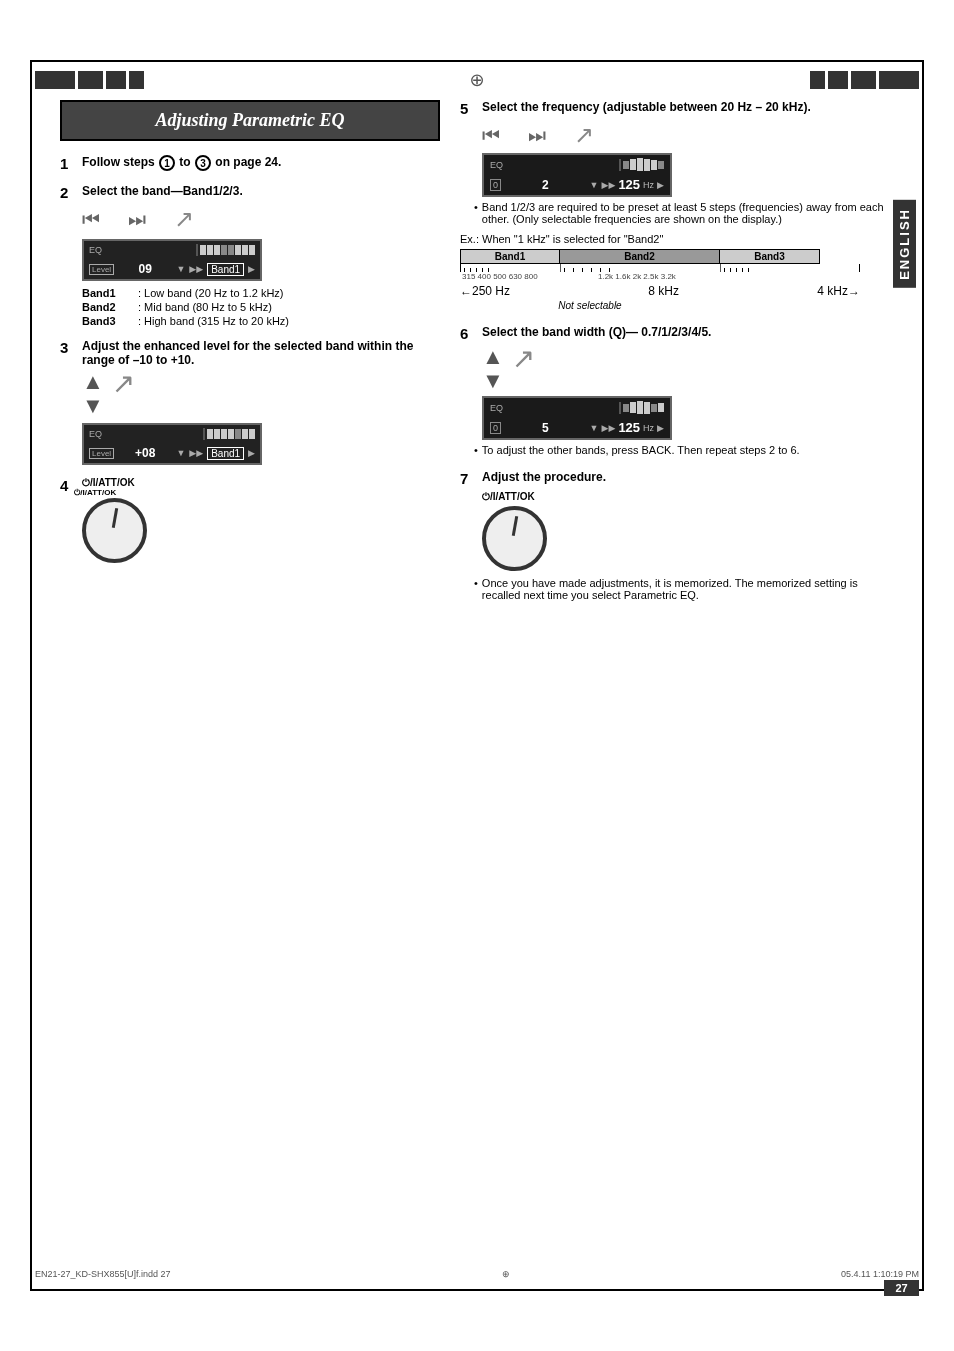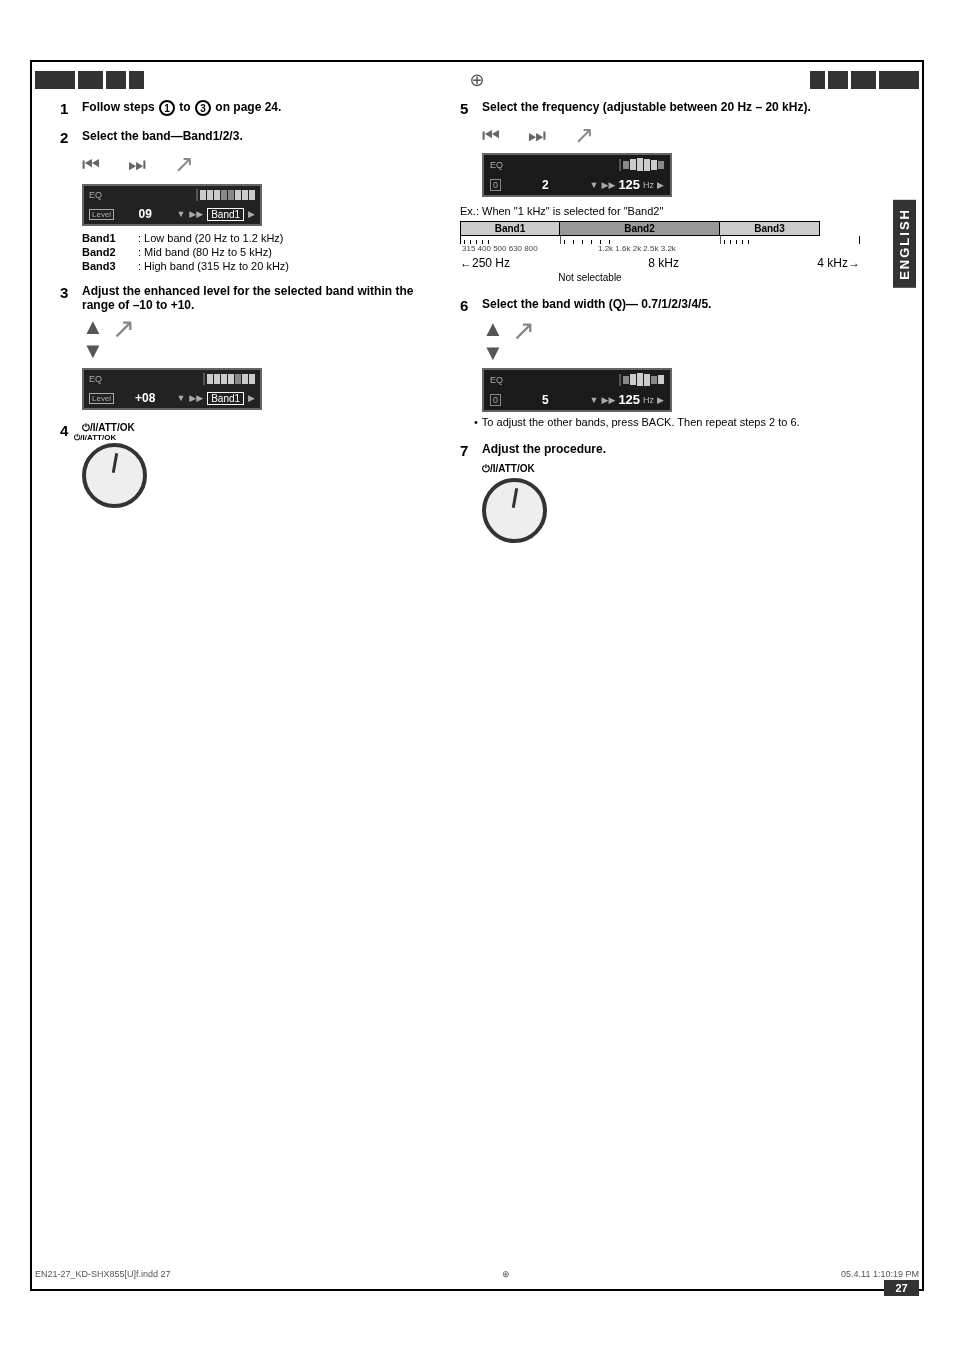--- a/index.html
+++ b/index.html
@@ -367,20 +367,23 @@
 <div class="footer-area">
   <div class="footer-left">EN21-27_KD-SHX855[U]f.indd  27</div>
   <div class="footer-center">⊕</div>
   <div class="footer-right">05.4.11  1:10:19 PM</div>
 </div>
 
 <div class="main-content">
 
   <div class="left-column">
 
+    <div class="title-box">
+      <h1>Adjusting Parametric EQ</h1>
+    </div>
 
     <div class="step">
       <div class="step-header">
         <span class="step-number">1</span>
         <span class="step-title">Follow steps <span class="step-num-circle">1</span> to <span class="step-num-circle">3</span> on page 24.</span>
       </div>
     </div>
 
     <div class="step">
       <div class="step-header">
@@ -537,20 +540,21 @@
           <div style="display:flex; align-items:center; gap:3px;">
             <span style="color:#aaa; font-size:9px;">▼</span>
             <span style="color:#aaa; font-size:9px;">▶▶</span>
             <span style="color:#fff; font-size:13px; font-weight:bold;">125</span>
             <span style="color:#bbb; font-size:9px;">Hz</span>
             <span style="color:#aaa; font-size:9px;">▶</span>
           </div>
         </div>
       </div>
 
+      <div class="bullet-text">Band 1/2/3 are required to be preset at least 5 steps (frequencies) away from each other. (Only selectable frequencies are shown on the display.)</div>
 
       <div class="band-freq-example">
         <div class="band-freq-label">Ex.: When "1 kHz" is selected for "Band2"</div>
 
         <div style="display:flex; max-width:400px; margin-top:4px;">
           <div style="flex:0 0 100px; border:1px solid #000; background:#ccc; text-align:center; font-size:10px; font-weight:bold; padding:1px;">Band1</div>
           <div style="flex:0 0 160px; border:1px solid #000; border-left:none; background:#999; text-align:center; font-size:10px; font-weight:bold; padding:1px;">Band2</div>
           <div style="flex:0 0 100px; border:1px solid #000; border-left:none; background:#ccc; text-align:center; font-size:10px; font-weight:bold; padding:1px;">Band3</div>
         </div>
 
@@ -587,21 +591,21 @@
           <div style="flex:0 0 160px; font-size:8px; color:#444; padding-left:2px;">1.2k 1.6k 2k 2.5k 3.2k</div>
           <div style="flex:0 0 100px;"></div>
         </div>
 
         <div style="display:flex; max-width:400px; justify-content:space-between; font-size:12px; margin-top:3px;">
           <span>←250 Hz</span>
           <span>8 kHz</span>
           <span>4 kHz→</span>
         </div>
 
-        <div style="font-size:10px; margin-top:2px; text-align:center; max-width:260px;">Not selectable</div>
+        <div style="font-size:10px; margin-top:2px; text-align:center; max-width:260px;font-style:italic;">Not selectable</div>
       </div>
     </div>
 
     <div class="right-step">
       <div class="step-header">
         <span class="step-number">6</span>
         <span class="step-title">Select the band width (Q)— 0.7/1/2/3/4/5.</span>
       </div>
 
       <div style="display:flex; align-items:flex-start; margin-left:22px; margin-top:4px; margin-bottom:4px;">
@@ -650,17 +654,18 @@
       </div>
 
       <div style="margin-left:22px; font-size:10px; font-weight:bold; margin-top:3px;">⏻/I/ATT/OK</div>
 
       <div style="margin-left:22px; margin-top:3px;">
         <div style="position:relative; width:65px; height:65px; border:4px solid #333; border-radius:50%; background:#eee; display:flex; align-items:center; justify-content:center;">
           <div style="width:3px; height:20px; background:#333; position:absolute; top:6px; left:50%; transform:translateX(-50%) rotate(10deg);"></div>
         </div>
       </div>
 
+      <div class="bullet-text" style="margin-top:6px;">Once you have made adjustments, it is memorized. The memorized setting is recalled next time you select Parametric EQ.</div>
     </div>
 
   </div>
 
 </div>
 
 </body></html>

